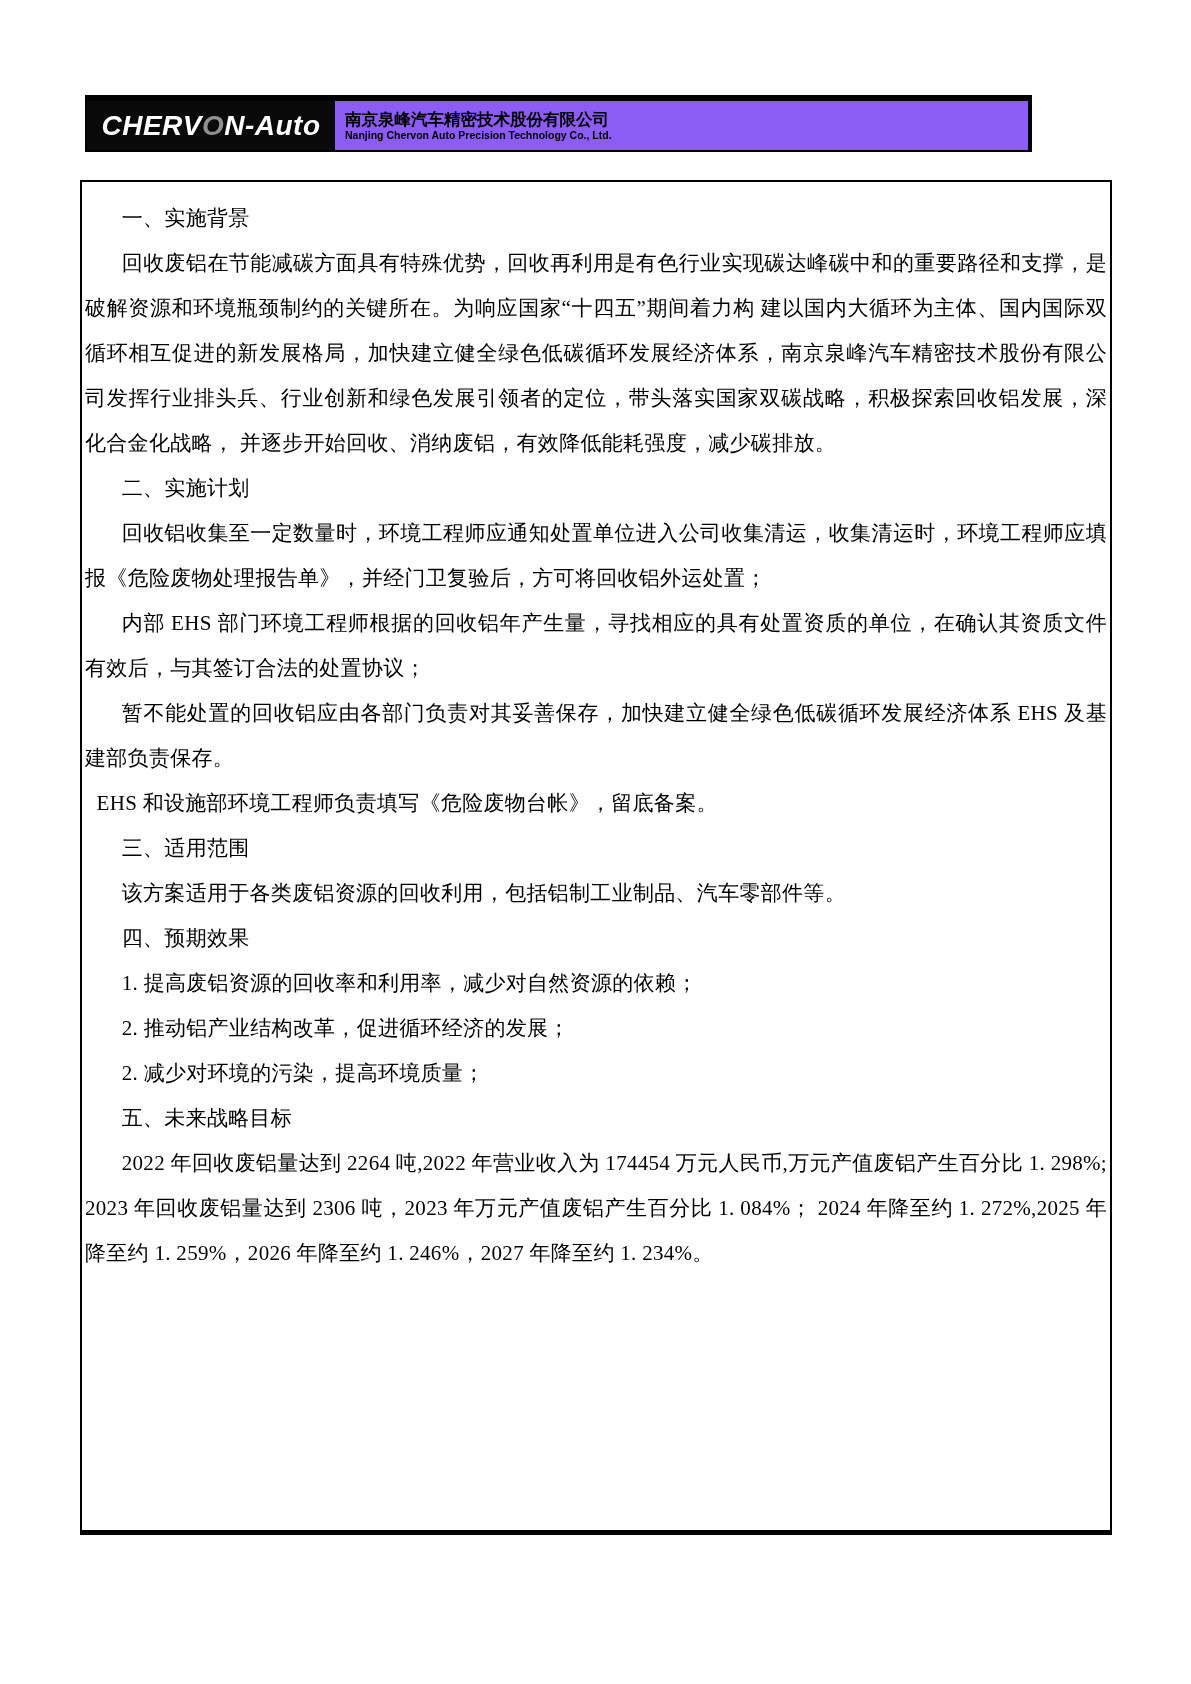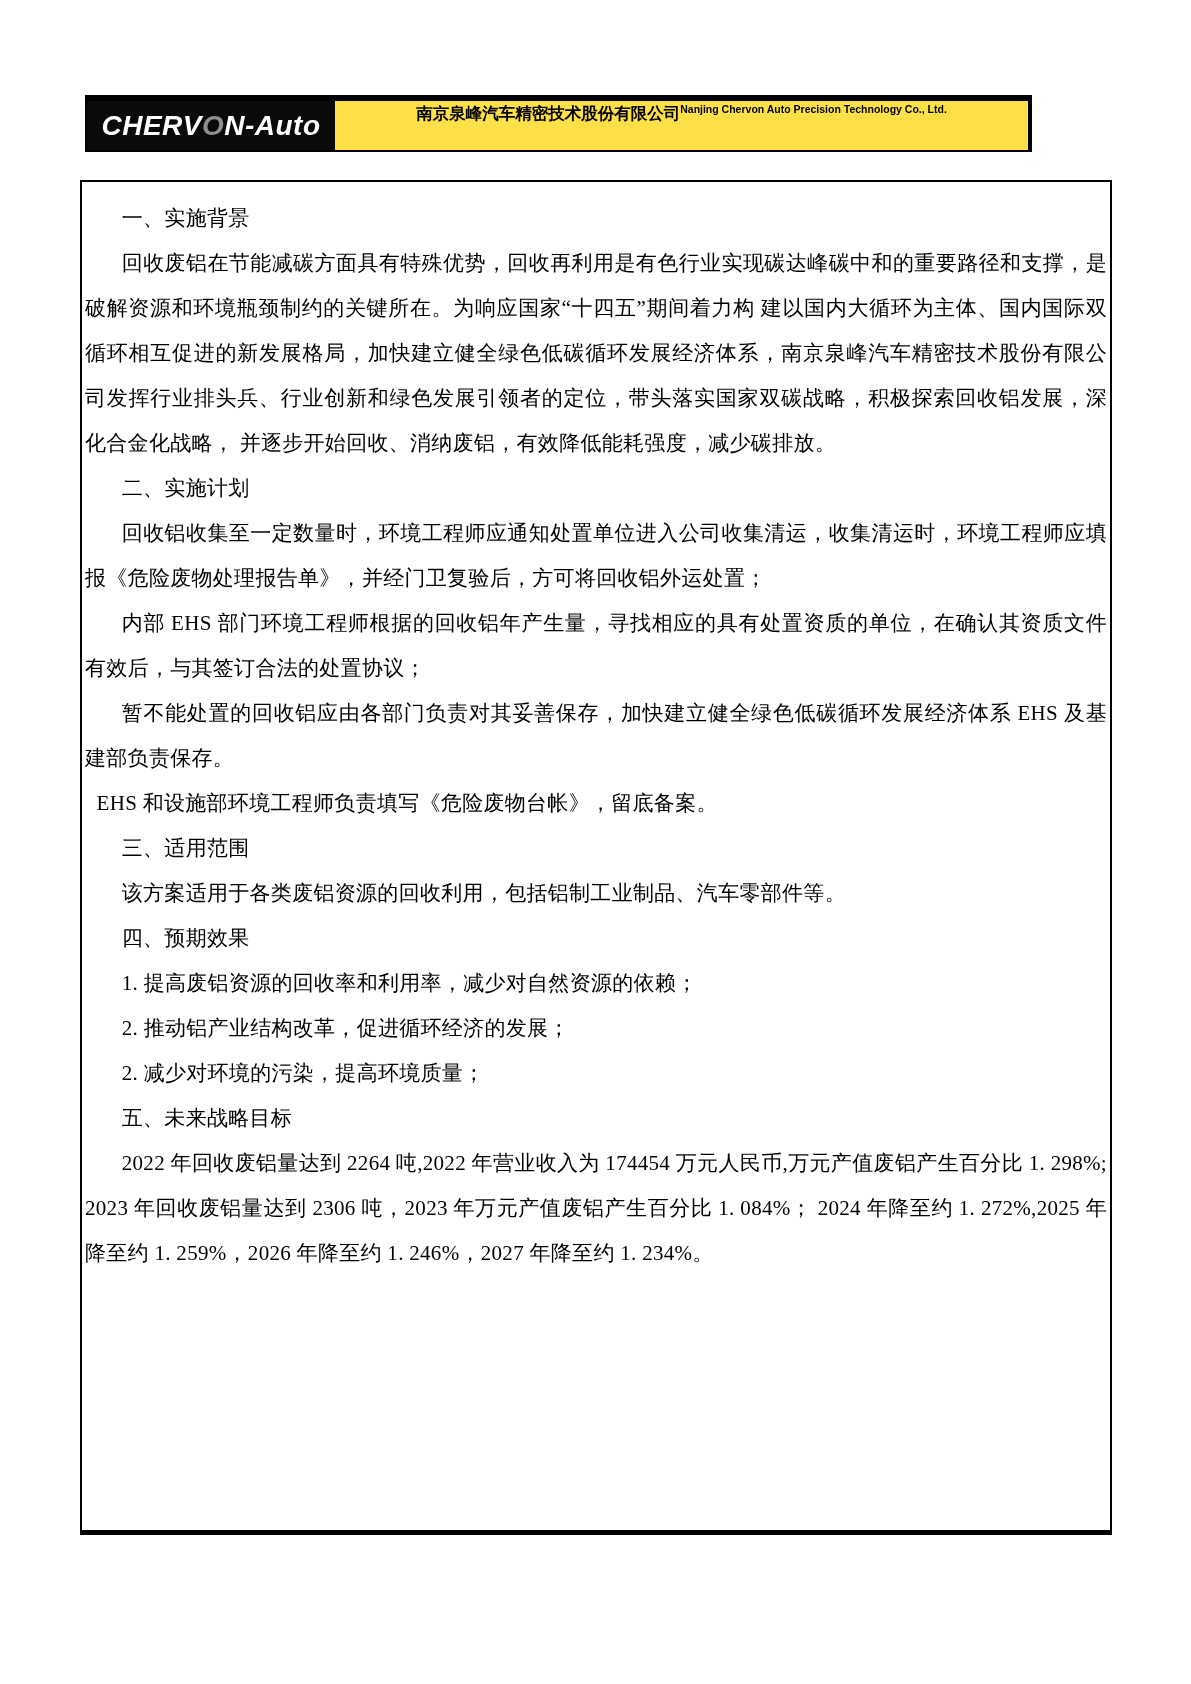--- a/index.html
+++ b/index.html
@@ -17,21 +17,21 @@
   .doc-header {
     position: absolute;
     left: 85px;
     top: 95px;
     width: 947px;
     height: 57px;
     border: 2px solid #000;
     border-top: 6px solid #000;
     display: flex;
     align-items: stretch;
-    background: #fde047;
+    background: #8b5cf6;
   }
   .logo-cell {
     width: 248px;
     background: #0a0a0a;
     color: #ffffff;
     display: flex;
     align-items: center;
     justify-content: center;
     flex: none;
   }
@@ -40,20 +40,21 @@
     font-weight: bold;
     font-style: italic;
     font-size: 28px;
     letter-spacing: 0.5px;
     white-space: nowrap;
   }
   .logo-text .logo-o { color: #8f8f8f; }
   .company-cell {
     flex: 1;
     display: flex;
+    flex-direction: column;
     justify-content: center;
     padding: 2px 10px;
     font-family: "Liberation Sans", "DejaVu Sans", sans-serif;
     border-right: 2px solid #000;
   }
   .company-cn {
     font-weight: bold;
     font-size: 16.5px;
     line-height: 20px;
     white-space: nowrap;

